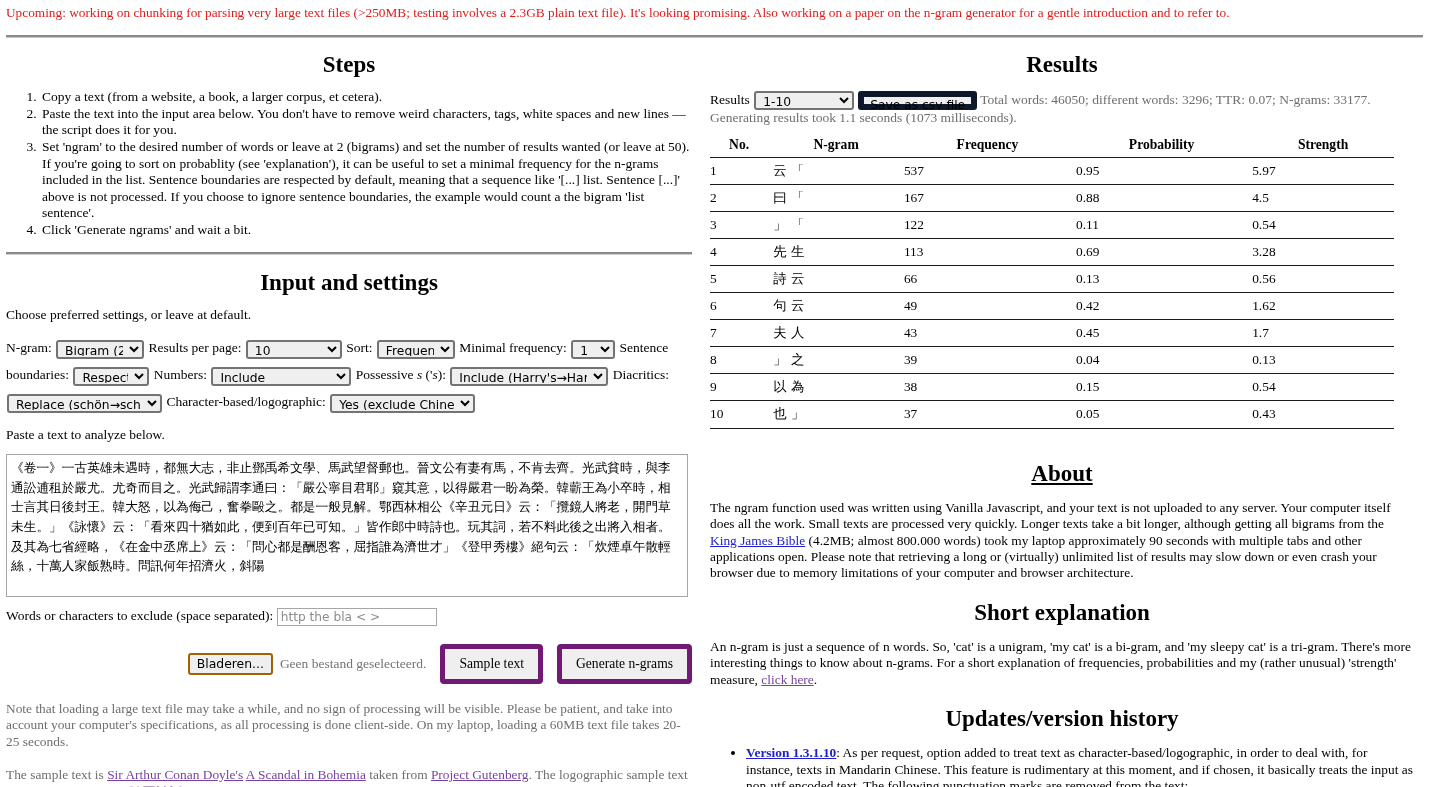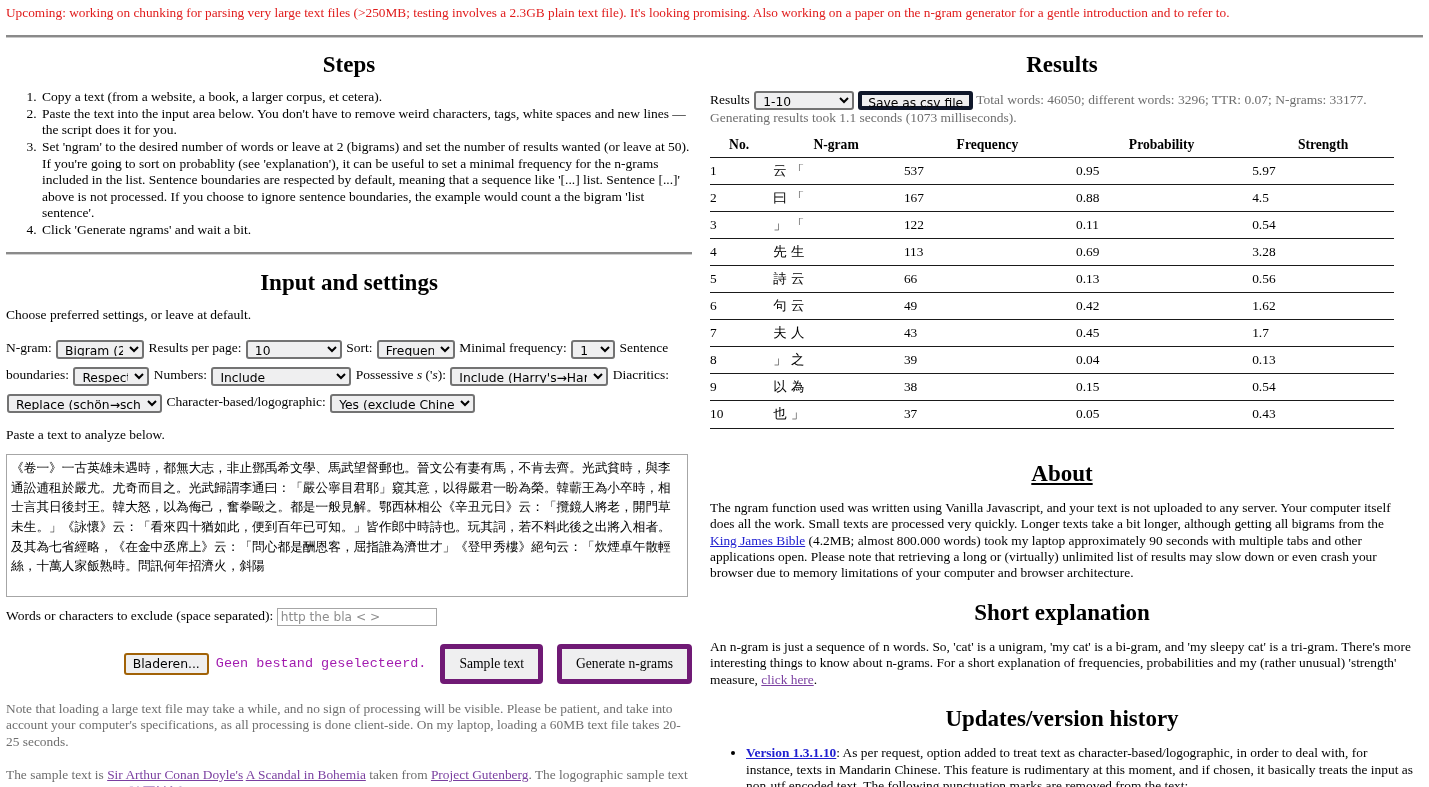--- a/index.html
+++ b/index.html
@@ -162,23 +162,23 @@
     border: 2px solid #a16207;
     background: #efeff0;
     border-radius: 3px;
     padding: 2px 7px;
     font-size: 12.4px;
     color: #000;
     line-height: 14px;
   }
   .file-none {
     margin-left: 7px;
-    font-family: Liberation Mono, monospace;
-    font-size: 13.5px;
-    color: #a21caf;
+    font-family: Liberation Serif, serif;
+    font-size: 13.5px;
+    color: #737373;
   }
   button.actbtn {
     font-family: "Liberation Serif", "DejaVu Serif", serif;
     font-size: 13.6px;
     background: #efeff0;
     border: 5px solid #701a75;
     border-radius: 4px;
     padding: 7px 14px;
     color: #000;
     cursor: pointer;
@@ -207,21 +207,21 @@
   
   .results-bar {
     font-size: 13.5px;
     line-height: 1.25;
     margin-bottom: 4px;
   }
   button.csvbtn {
     font-family: "DejaVu Sans", "Liberation Sans", sans-serif;
     font-size: 12.3px;
     background: #efeff0;
-    border: 4px solid #0f172a;
+    border: 6px solid #0f172a;
     border-radius: 3px;
     padding: 1px 6px;
     height: 19px;
     line-height: 15px;
     box-sizing: border-box;
     vertical-align: middle;
     color: #000;
     cursor: pointer;
     margin-left: 3px;
   }

